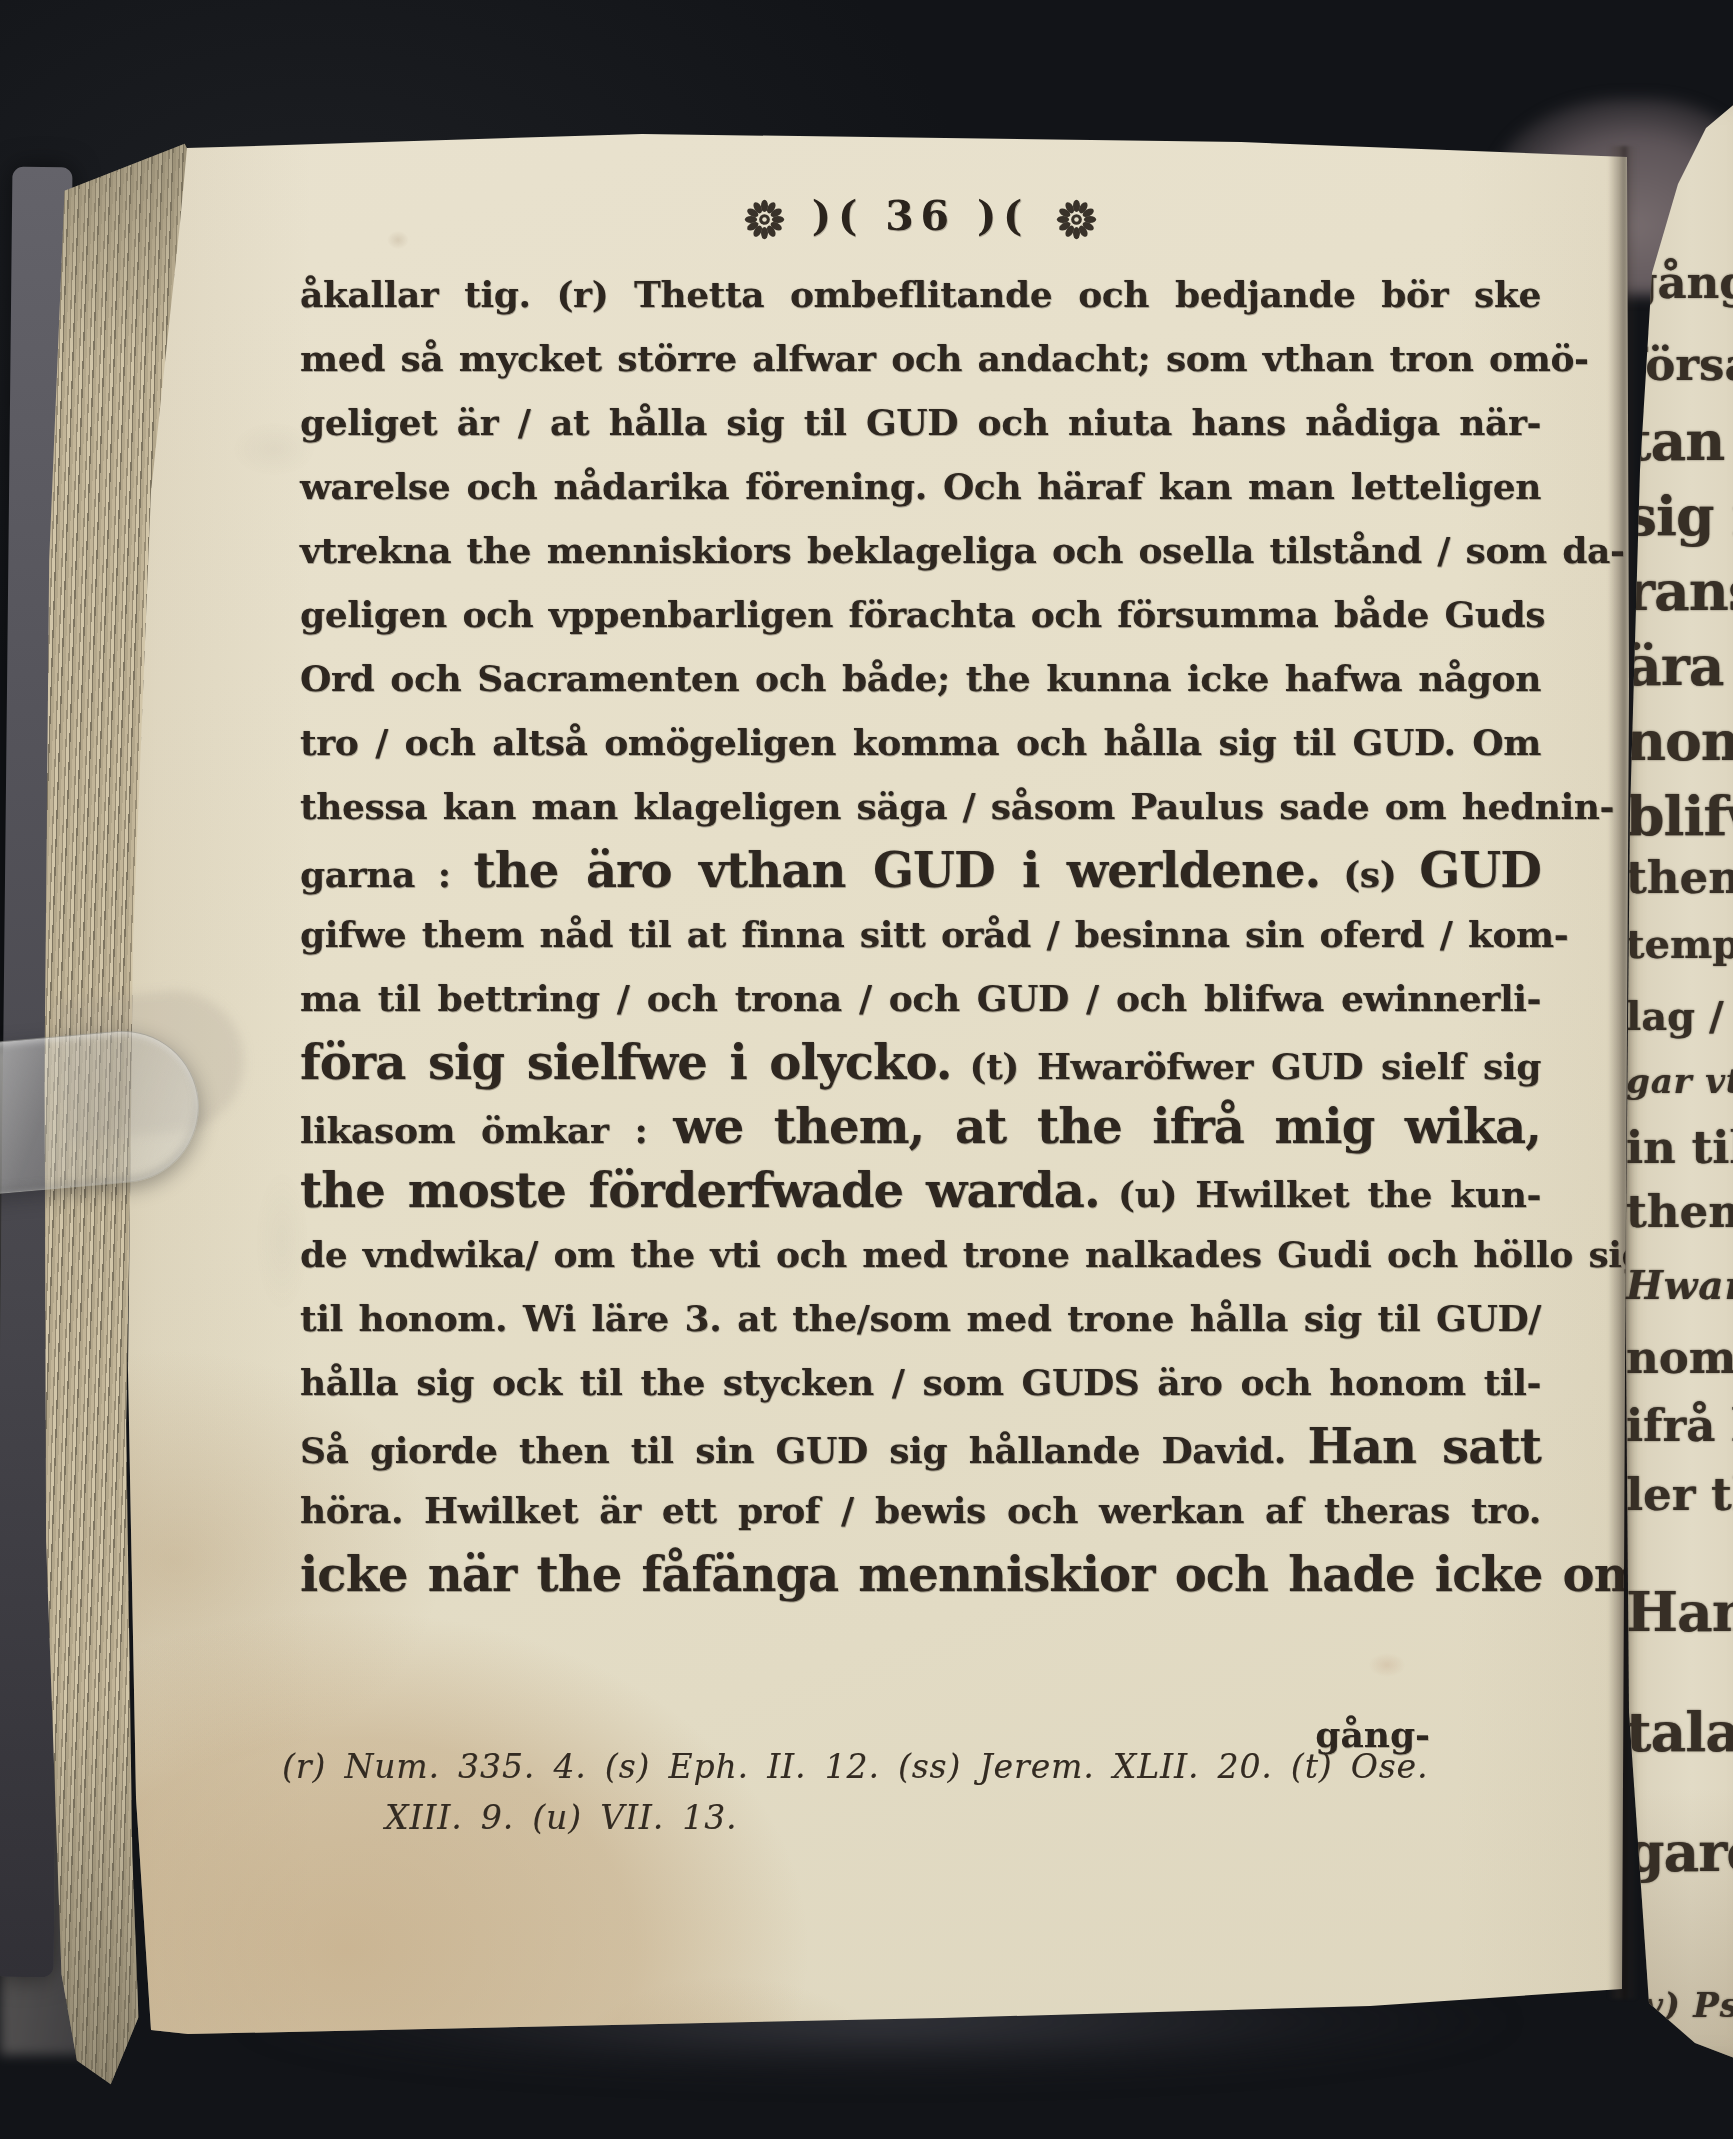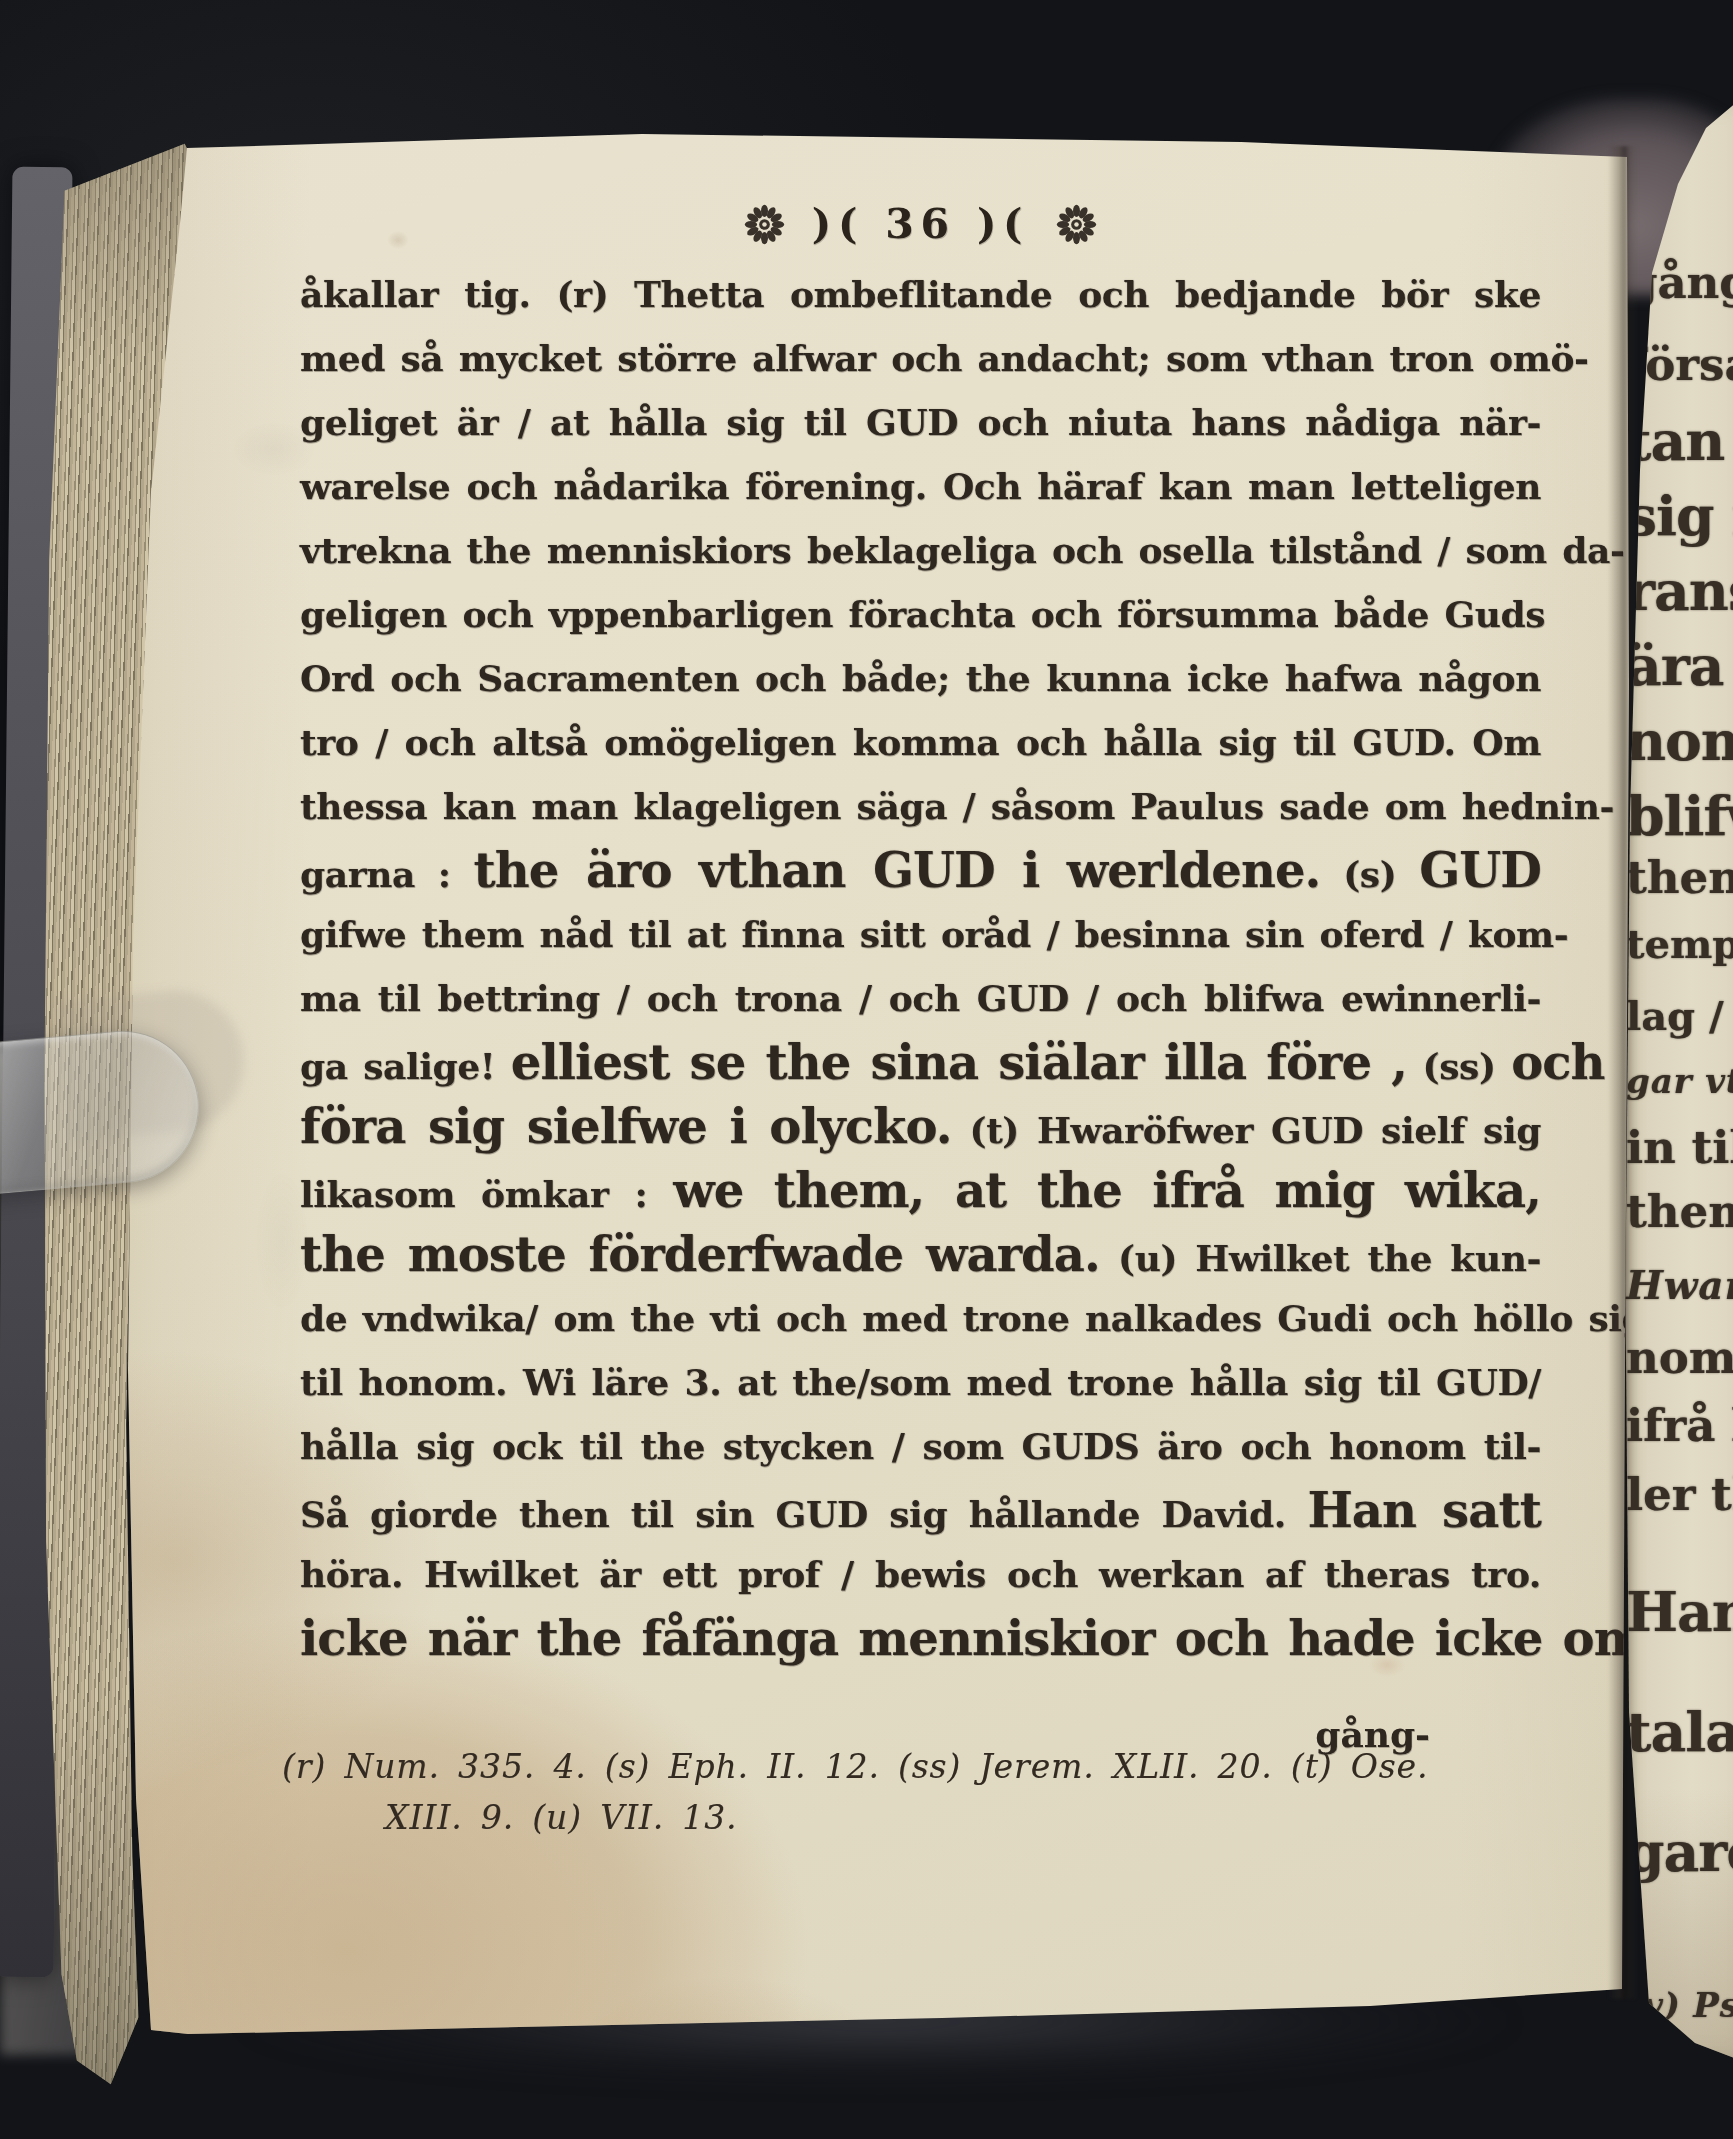--- a/index.html
+++ b/index.html
@@ -42,22 +42,22 @@
       linear-gradient(160deg,#e9e2cf 0%,#e6dfc9 40%,#e2dbc4 70%,#ddd5bd 100%);
     box-shadow:inset -30px 0 56px -17px rgba(110,90,60,.45), inset 39px 0 64px -21.4px rgba(120,100,70,.40);}
   .page-grain{position:absolute;inset:0;pointer-events:none;opacity:.5;
     background:
       radial-gradient(60px 39px at 274px 449px, rgba(90,85,75,.10), rgba(90,85,75,0) 70%),
       radial-gradient(39px 103px at 282px 1241px, rgba(90,85,75,.08), rgba(90,85,75,0) 70%),
       radial-gradient(26px 17px at 1387px 1665px, rgba(150,80,40,.25), rgba(150,80,40,0) 70%),
       radial-gradient(15.4px 13px at 398px 240px, rgba(120,90,55,.30), rgba(120,90,55,0) 70%);}
 
   
-  .header{position:absolute;left:300px;top:192px;width:1241px;height:64px;z-index:5;
-    display:flex;align-items:center;justify-content:center;gap:27px;color:#2b241d;}
+  .header{position:absolute;left:300px;top:176px;width:1241px;height:64px;z-index:5;
+    display:flex;align-items:flex-end;justify-content:center;gap:27px;color:#2b241d;}
   .rosette{width:41px;height:41px;opacity:.92;}
   .pagenum{font-size:41px;font-weight:700;letter-spacing:6.8px;color:#2b241d;
     text-shadow:0.9px 0.9px 0 rgba(43,36,29,.25);}
 
   
   .textblock{position:absolute;left:300px;top:262px;width:1241px;z-index:5;color:#2e2720;}
   .line{height:64px;line-height:64px;white-space:nowrap;text-align:justify;text-align-last:justify;
     text-shadow:0.6px 0.6px 0 rgba(46,39,32,.30), 0 0 1.7px rgba(46,39,32,.25);}
   .seg-n{font-size:36px;font-weight:700;letter-spacing:-0.4px;word-spacing:3.4px;}
   .seg-b{font-size:48px;font-weight:700;letter-spacing:-0.9px;word-spacing:4.3px;}
@@ -160,21 +160,20 @@
         <div class="line"><span class="seg-n">geliget är / at hålla sig til GUD och niuta hans nådiga när-</span></div>
         <div class="line"><span class="seg-n">warelse och nådarika förening. Och häraf kan man letteligen</span></div>
         <div class="line"><span class="seg-n">vtrekna the menniskiors beklageliga och osella tilstånd / som da-</span></div>
         <div class="line"><span class="seg-n">geligen och vppenbarligen förachta och försumma både Guds</span></div>
         <div class="line"><span class="seg-n">Ord och Sacramenten och både; the kunna icke hafwa någon</span></div>
         <div class="line"><span class="seg-n">tro / och altså omögeligen komma och hålla sig til GUD. Om</span></div>
         <div class="line"><span class="seg-n">thessa kan man klageligen säga / såsom Paulus sade om hednin-</span></div>
         <div class="line"><span class="seg-n">garna : </span><span class="seg-b">the äro vthan GUD i werldene.</span><span class="seg-n"> (s) </span><span class="seg-b">GUD</span></div>
         <div class="line"><span class="seg-n">gifwe them nåd til at finna sitt oråd / besinna sin oferd / kom-</span></div>
         <div class="line"><span class="seg-n">ma til bettring / och trona / och GUD / och blifwa ewinnerli-</span></div>
-        <div class="line"><span class="seg-n">ga salige! </span><span class="seg-b">elliest se the sina siälar illa före ,</span><span class="seg-n"> (ss) </span><span class="seg-b">och</span></div>
         <div class="line"><span class="seg-b">föra sig sielfwe i olycko.</span><span class="seg-n"> (t) Hwaröfwer GUD sielf sig</span></div>
         <div class="line"><span class="seg-n">likasom ömkar : </span><span class="seg-b">we them, at the ifrå mig wika,</span></div>
         <div class="line"><span class="seg-b">the moste förderfwade warda.</span><span class="seg-n"> (u) Hwilket the kun-</span></div>
         <div class="line"><span class="seg-n">de vndwika/ om the vti och med trone nalkades Gudi och höllo sig</span></div>
         <div class="line"><span class="seg-n">til honom. Wi läre 3. at the/som med trone hålla sig til GUD/</span></div>
         <div class="line"><span class="seg-n">hålla sig ock til the stycken / som GUDS äro och honom til-</span></div>
         <div class="line"><span class="seg-n">Så giorde then til sin GUD sig hållande David. </span><span class="seg-b">Han satt</span></div>
         <div class="line"><span class="seg-n">höra. Hwilket är ett prof / bewis och werkan af theras tro.</span></div>
         <div class="line"><span class="seg-b">icke när the fåfänga menniskior och hade icke om-</span></div>
       </div>

